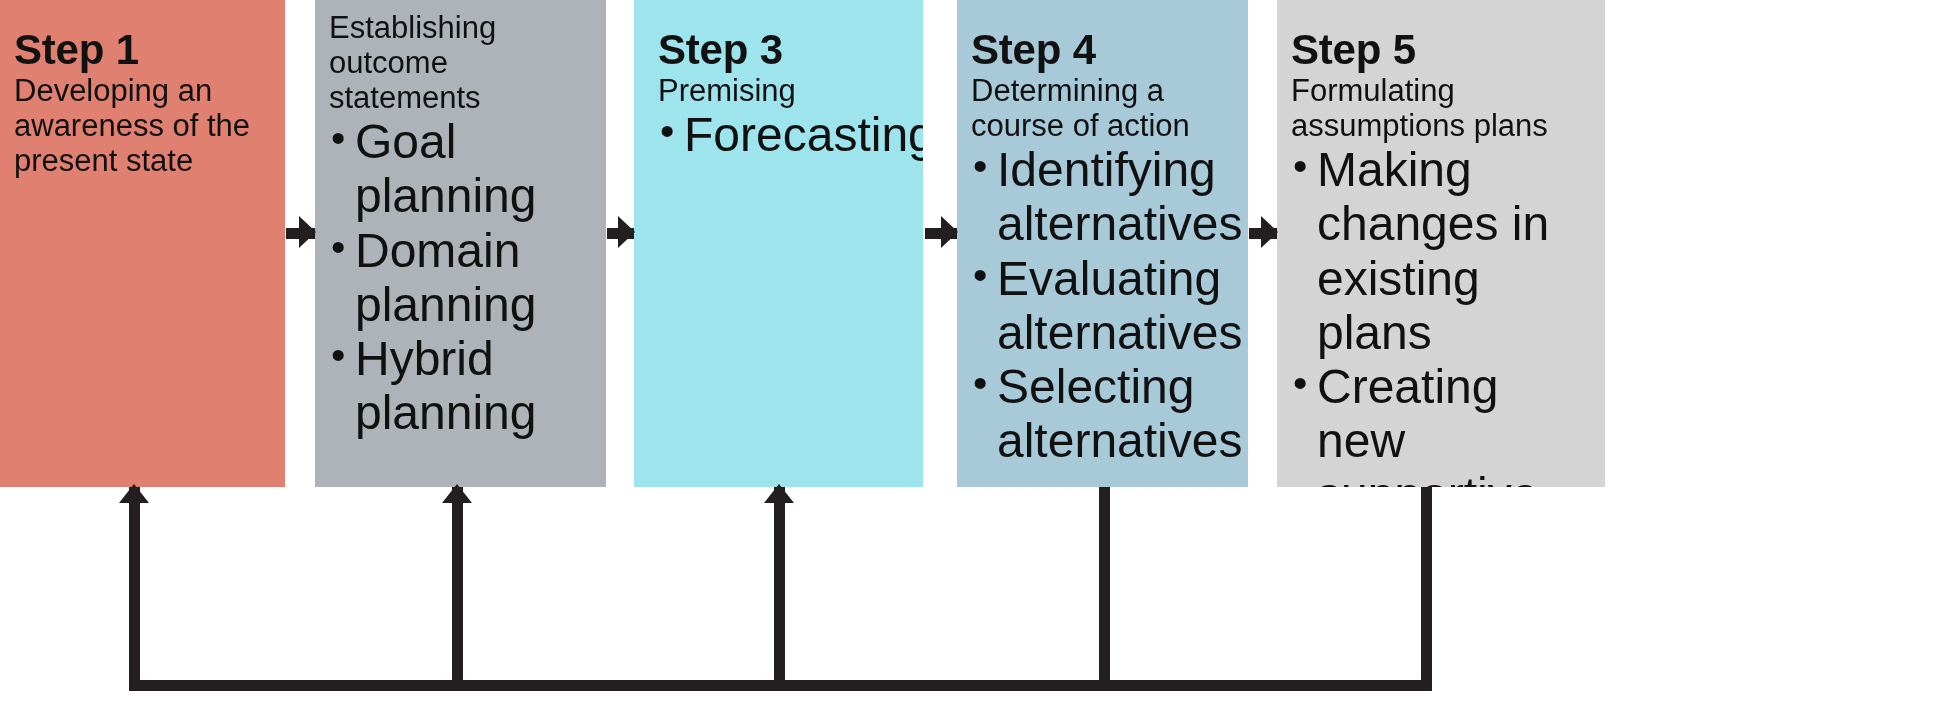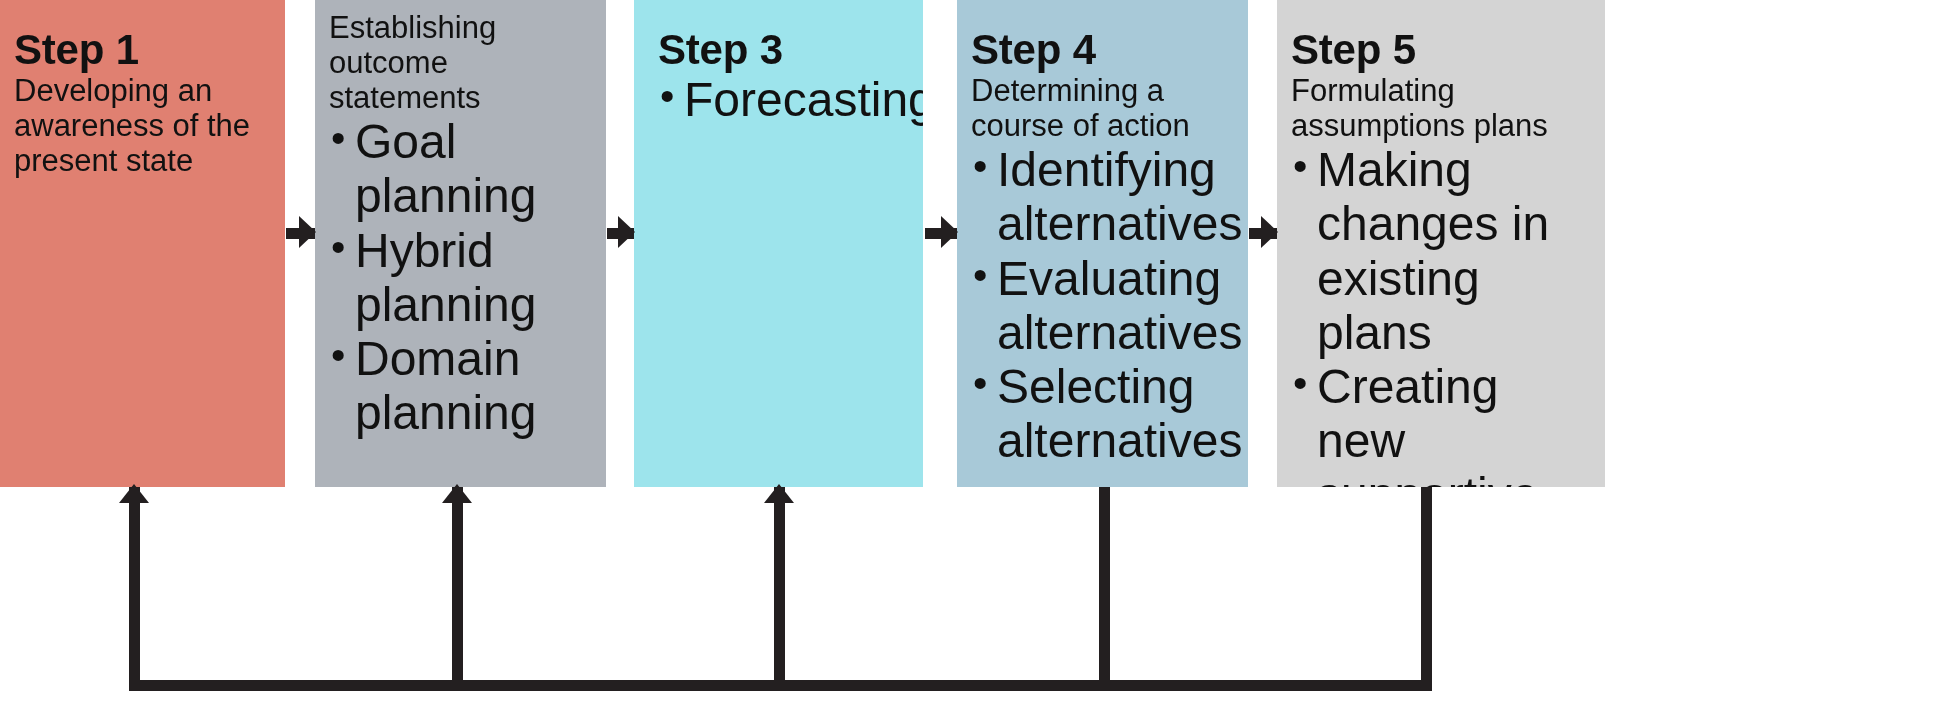--- a/index.html
+++ b/index.html
@@ -115,27 +115,28 @@
   <div class="step-box" id="box-0" style="left: 0px; top: 0px; width: 285px; height: 487px; background: rgb(224, 128, 113);">
     <div class="step-title">Step 1</div>
     <div class="step-desc">Developing an awareness of the present state</div>
     <ul class="bullet-list" id="bul-0"></ul>
   </div>
 
   <div class="step-box" id="box-1" style="left: 315px; top: 0px; width: 291px; height: 487px; background: rgb(174, 179, 186);">
     <div class="step-desc">Establishing outcome statements</div>
     <ul class="bullet-list" id="bul-1">
         <li>Goal planning</li>
+        <li>Domain planning</li>
         <li>Hybrid planning</li>
-        <li>Domain planning</li>
       </ul>
   </div>
 
   <div class="step-box" id="box-2" style="left: 634px; top: 0px; width: 289px; height: 487px; background: rgb(157, 228, 236); padding-left: 24px;">
     <div class="step-title">Step 3</div>
+    <div class="step-desc">Premising</div>
     <ul class="bullet-list" id="bul-2">
         <li>Forecasting</li>
       </ul>
   </div>
 
   <div class="step-box" id="box-3" style="left: 957px; top: 0px; width: 291px; height: 487px; background: rgb(168, 201, 216);">
     <div class="step-title">Step 4</div>
     <div class="step-desc">Determining a course of action</div>
     <ul class="bullet-list" id="bul-3">
         <li>Identifying alternatives</li>

